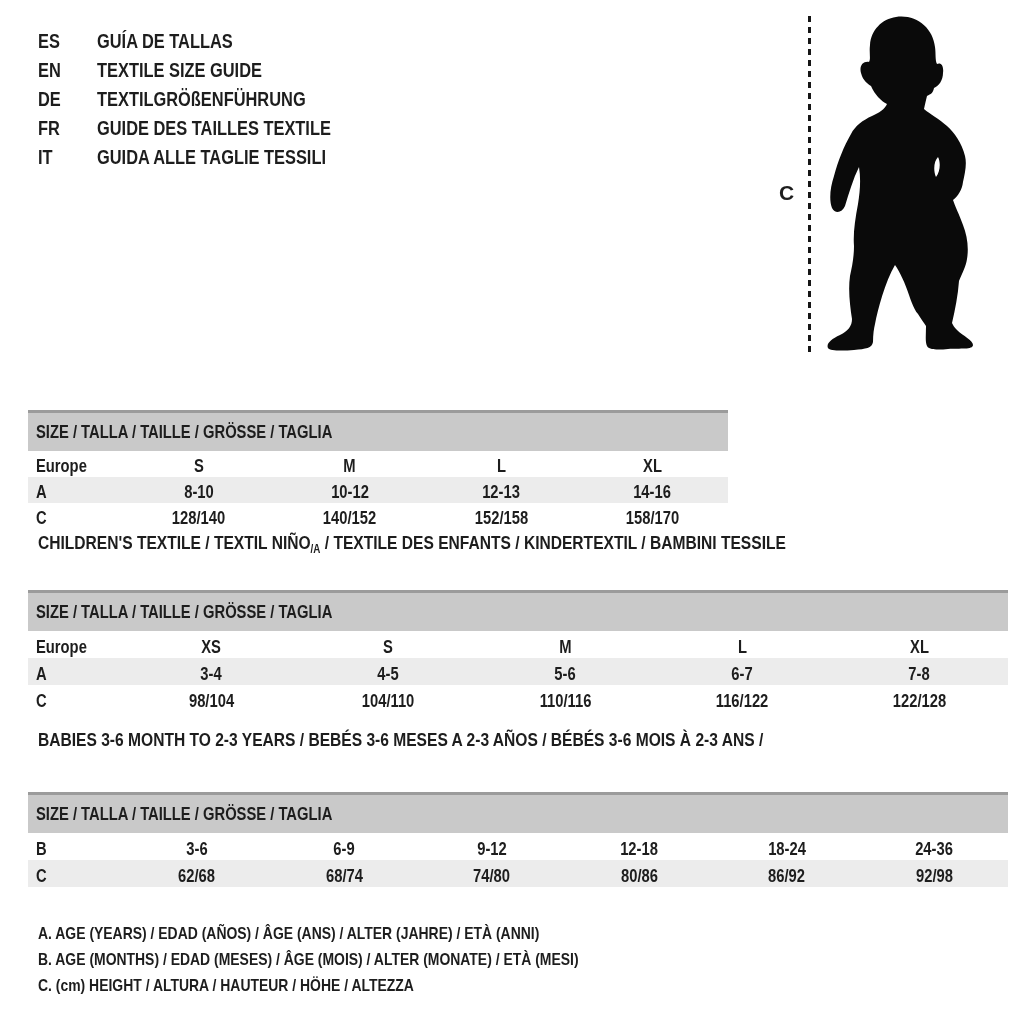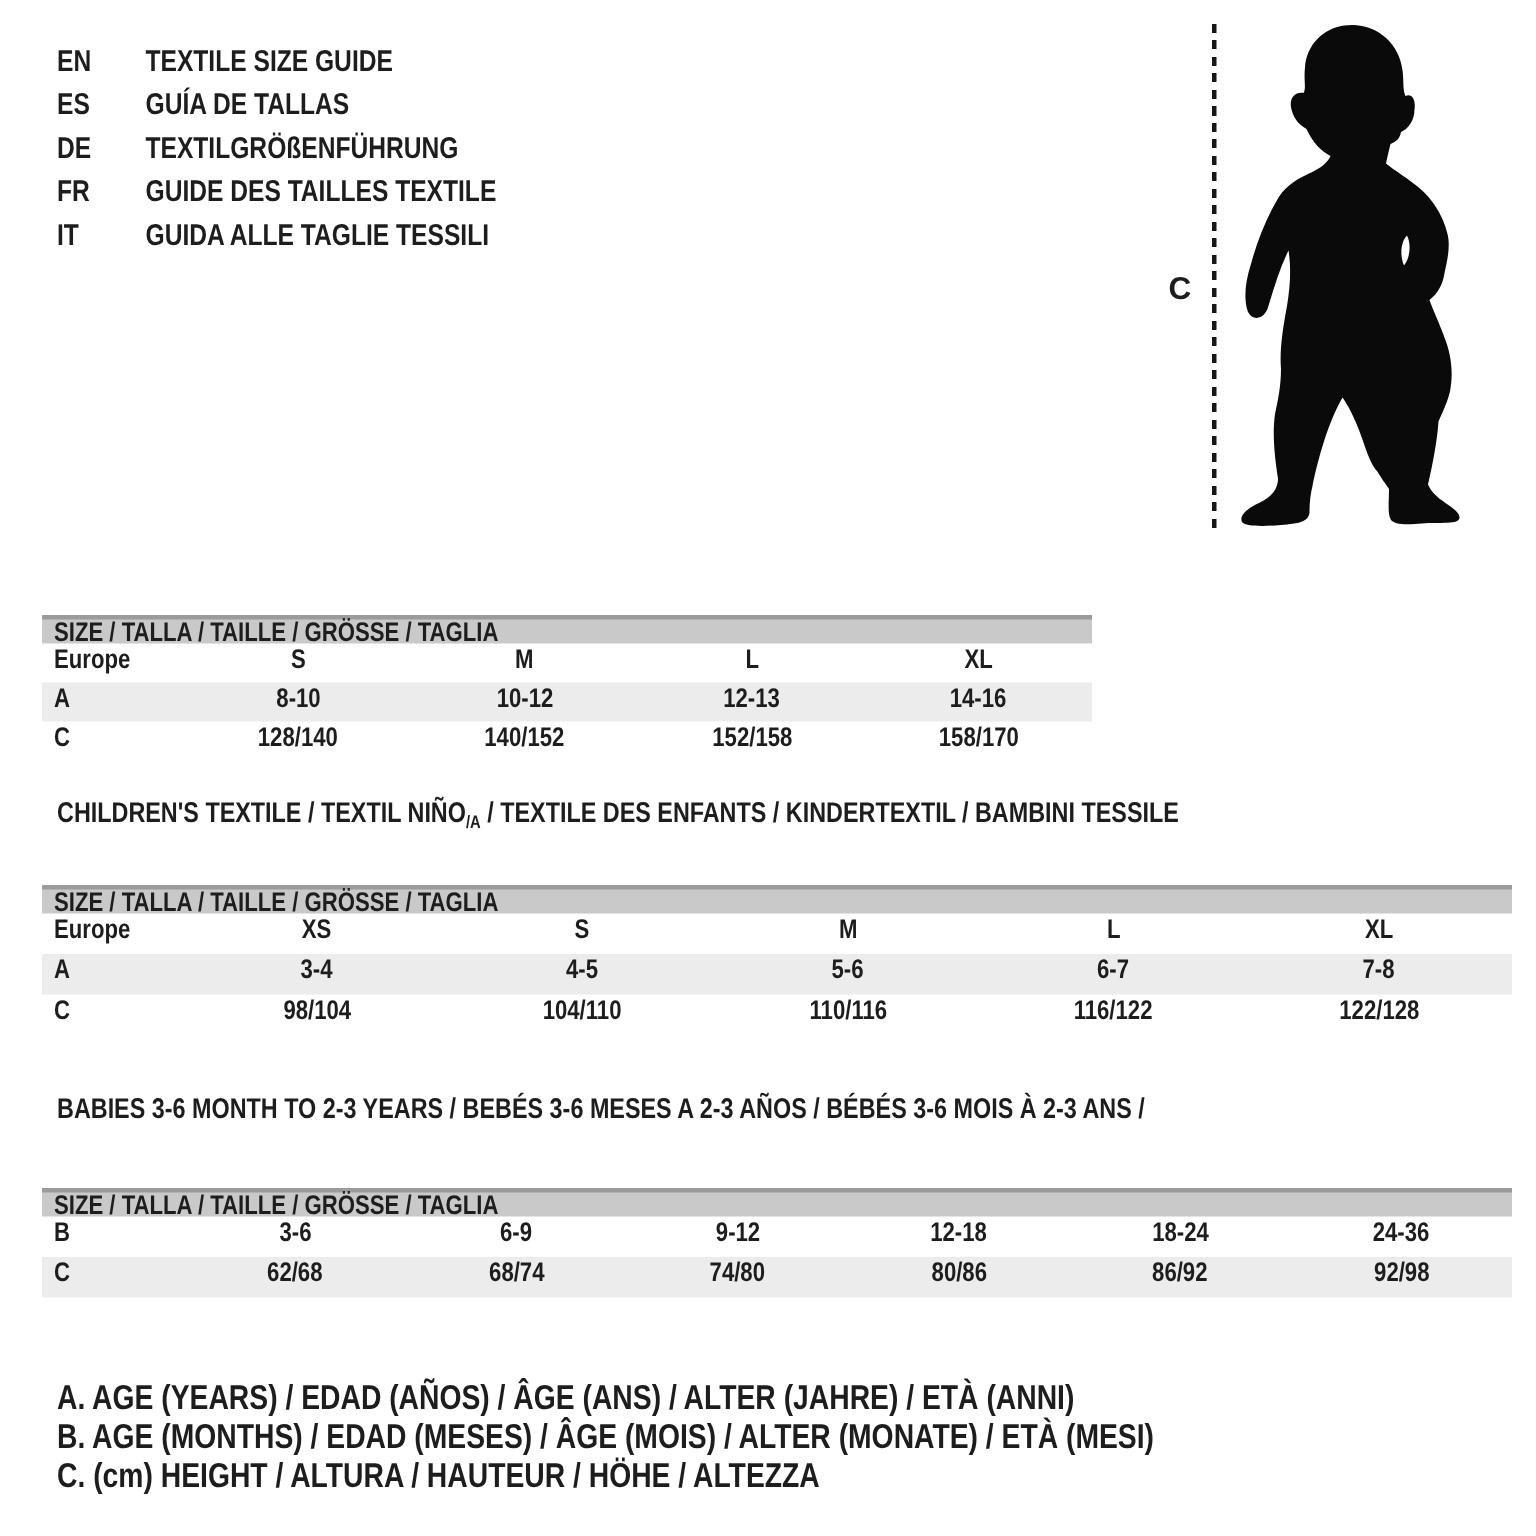--- a/index.html
+++ b/index.html
@@ -30,47 +30,47 @@
   .h2 { top:533px; }
   .h3 { top:725px; line-height:29px;text-decoration:underline; }
   .hsub { font-size:12px; vertical-align:-4px; }
 
   
   .size-table { position:absolute; left:28px; font-size:18px; font-weight:bold; }
   .t1 { top:410px; width:700px; }
   .t2 { top:590px; width:980px; }
   .t3 { top:792px; width:980px; }
   .thead {
-    height:19px; border-top:3px solid #9b9b9b; background:#c9c9c9;
+    height:41px; border-top:3px solid #9b9b9b; background:#c9c9c9;
     display:flex; align-items:center; padding-left:8px; box-sizing:border-box;
   }
-  .trow { height:26px; display:flex; align-items:flex-start; }
+  .trow { height:26px; display:flex; align-items:flex-end; }
   .t2 .trow { height:27px; }
   .t3 .trow { height:27px; }
   .trow.stripe { background:#ececec; }
   .tlabel { width:95px; padding-left:8px; box-sizing:border-box; flex:none; }
   .tcell { flex:1; display:flex; justify-content:center; }
 
   
   .footnotes { position:absolute; left:38px; top:918px; }
-  .footnote { height:26px; display:flex; align-items:center; font-size:23px; font-weight:bold; }
+  .footnote { height:26px; display:flex; align-items:flex-end; font-size:17px; font-weight:bold; }
 </style>
 </head>
 <body>
 
 <div class="canvas">
 
   <div class="lang-block">
     <div class="lang-row">
+      <span class="lang-code"><span class="cond">ES</span></span>
+      <span class="cond">GUÍA DE TALLAS</span>
+    </div>
+    <div class="lang-row">
       <span class="lang-code"><span class="cond">EN</span></span>
       <span class="cond">TEXTILE SIZE GUIDE</span>
-    </div>
-    <div class="lang-row">
-      <span class="lang-code"><span class="cond">ES</span></span>
-      <span class="cond">GUÍA DE TALLAS</span>
     </div>
     <div class="lang-row">
       <span class="lang-code"><span class="cond">DE</span></span>
       <span class="cond">TEXTILGRÖßENFÜHRUNG</span>
     </div>
     <div class="lang-row">
       <span class="lang-code"><span class="cond">FR</span></span>
       <span class="cond">GUIDE DES TAILLES TEXTILE</span>
     </div>
     <div class="lang-row">

